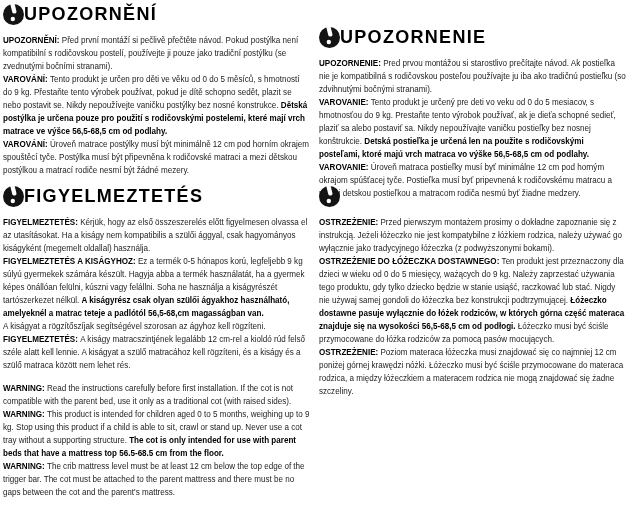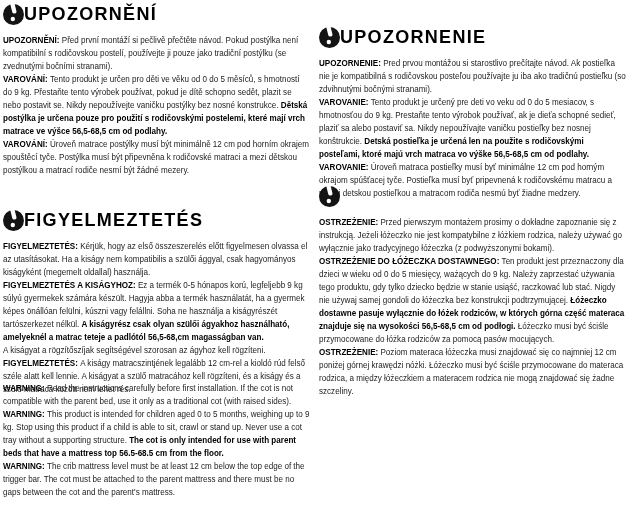--- a/index.html
+++ b/index.html
@@ -39,21 +39,21 @@
     width: 362px;
     transform: scaleX(0.85);
     transform-origin: 0 0;
     font-size: 9.5px;
     line-height: 13px;
   }
   .sec-body p { margin: 0; }
   .sec-body b { font-weight: bold; color: #000000; }
   #sec-czech     { left: 3px;   top: 3px; }
   #sec-slovak    { left: 319px; top: 14px; margin-top: 12px; }
-  #sec-hungarian { left: 3px;   top: 185px; margin-top: 24px; }
+  #sec-hungarian { left: 3px;   top: 185px; }
   #sec-polish    { left: 319px; top: 185px; }
   #sec-english   { left: 3px;   top: 381px; }
 </style>
 </head>
 <body>
 
 <div>
   <section id="sec-czech" class="warning-section">
       <header class="sec-head">
         <span class="icon">

